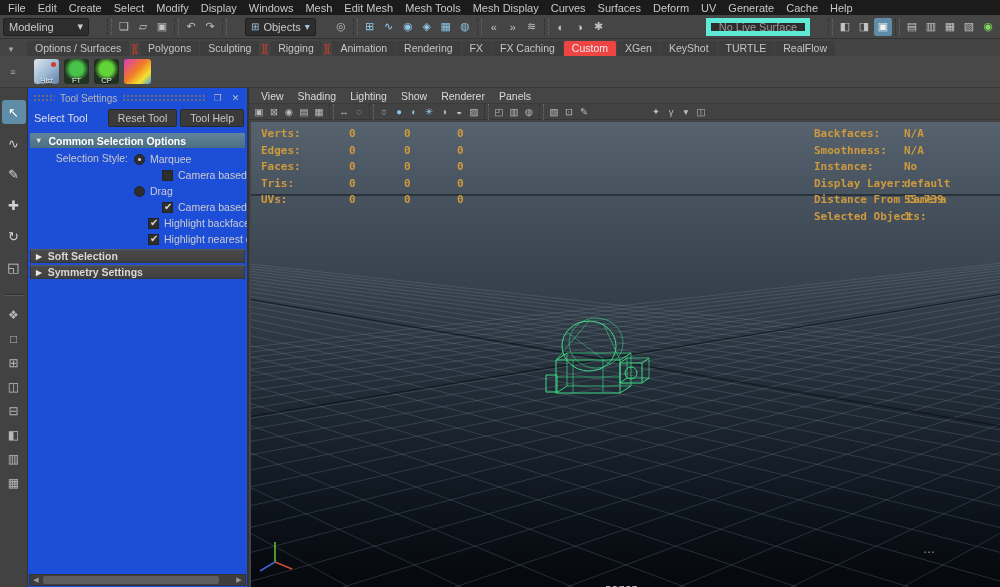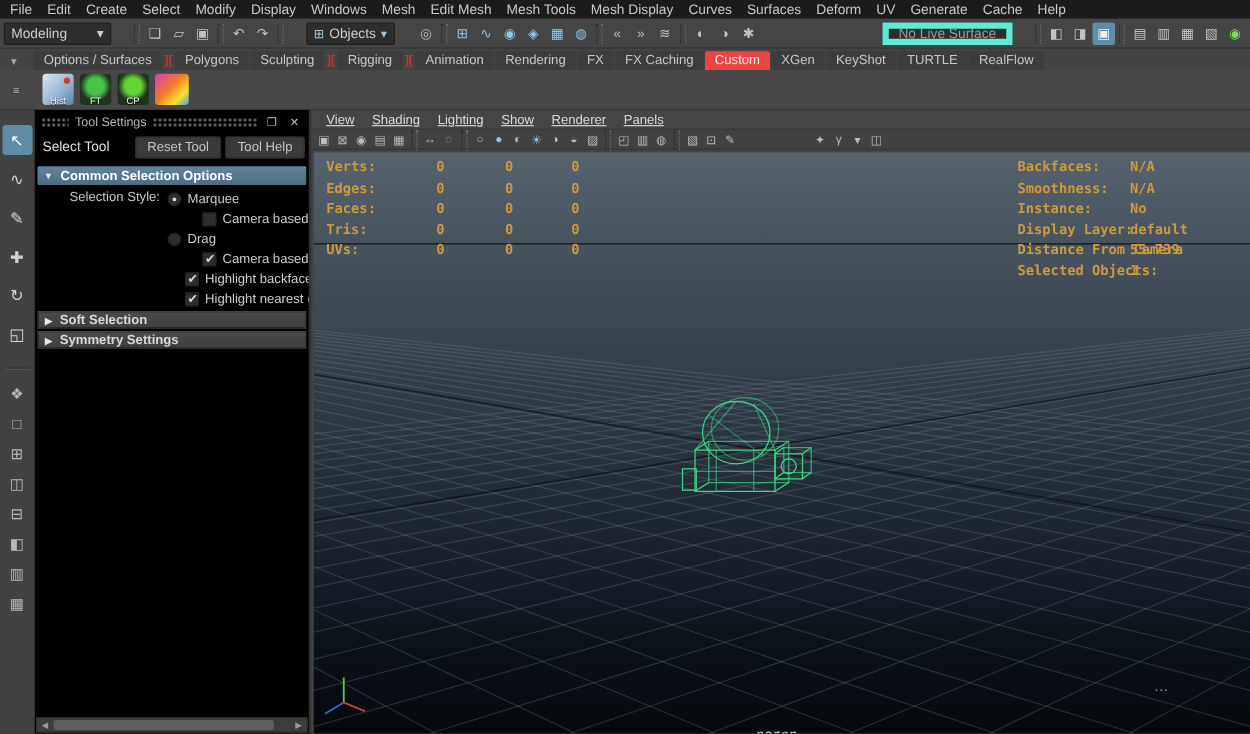--- a/index.html
+++ b/index.html
@@ -56,21 +56,21 @@
            border-right:1px solid #323232;display:flex;flex-direction:column;align-items:center;
            padding-top:12px;}
   .tool{width:24px;height:24px;display:flex;align-items:center;justify-content:center;color:#d2d2d2;
         font-size:13px;border-radius:3px;margin-bottom:7px;flex:none;}
   .tool.active{background:var(--accent-blue);color:#fff;}
   .tb-divider{width:20px;height:2px;border-top:1px solid #313131;border-bottom:1px solid #575757;margin:8px 0 10px;flex:none;}
   .layout-icon{width:20px;height:18px;display:flex;align-items:center;justify-content:center;
                color:#b8b8b8;font-size:12px;margin-bottom:6px;flex:none;}
 
   
-  .tool-settings{position:absolute;left:28px;top:88px;width:221px;bottom:0;background:#000000;
+  .tool-settings{position:absolute;left:28px;top:88px;width:221px;bottom:0;background:#1d4ed8;
                  border-right:2px solid #323232;font-size:10.5px;color:#ccc;overflow:hidden;}
   .ts-titlebar{height:17px;display:flex;align-items:center;gap:5px;padding:3px 5px 0;}
   .grip{flex:0 0 22px;height:8px;background-image:radial-gradient(circle,#6c6c6c 1px,transparent 1.3px);background-size:4px 4px;}
   .grip.stretch{flex:1;}
   .ts-title{color:#b6b6b6;font-size:10px;white-space:nowrap;}
   .ts-winbtn{width:13px;height:13px;display:flex;align-items:center;justify-content:center;color:#bbb;font-size:9px;flex:none;}
   .ts-toolrow{display:flex;align-items:center;gap:3px;padding:4px 3px 6px;}
   .ts-toolname{flex:1;color:#dedede;font-size:11px;padding-left:3px;}
   .ts-btn{background:#3a3a3a;border:1px solid #2a2a2a;border-radius:2px;color:#c6c6c6;font-size:10.5px;
           height:18px;padding:0 9px;display:flex;align-items:center;flex:none;}
@@ -90,21 +90,21 @@
   .ts-collapsed{margin:2px 2px 0;height:14px;background:linear-gradient(#4a4a4a,#3f3f3f);
                 border:1px solid #383838;border-top-color:#5a5a5a;display:flex;align-items:center;
                 gap:6px;padding:0 5px;color:#d8d8d8;font-weight:bold;}
   .ts-scroll{position:absolute;left:1px;right:1px;bottom:1px;height:12px;background:#3d3d3d;
              border:1px solid #333;display:flex;align-items:center;}
   .sbtn{width:12px;height:10px;display:flex;align-items:center;justify-content:center;color:#9a9a9a;font-size:7px;flex:none;}
   .ts-thumb{flex:1;height:8px;background:#5e5e5e;border-radius:2px;margin:0 14px 0 1px;}
 
   
   .viewport{position:absolute;left:249px;top:88px;right:0;bottom:0;background:#444;}
-  .vp-menubar{height:15px;display:flex;align-items:center;padding-left:5px;background:#454545;text-decoration:underline;}
+  .vp-menubar{height:15px;display:flex;align-items:center;padding-left:5px;background:#454545;}
   .vp-mi{font-size:10.5px;color:#dadada;padding:0 7px;white-space:nowrap;}
   .vp-toolbar{height:17px;display:flex;align-items:center;background:#424242;padding:0 3px;gap:1px;
               border-top:1px solid #3a3a3a;border-bottom:1px solid #363636;}
   .vp-icon{width:14px;height:13px;display:flex;align-items:center;justify-content:center;
            font-size:9.5px;color:#bcbcbc;flex:none;}
   .vp-icon.blue{color:#8fc6e8;}
   .vp-icon.gap{width:56px;color:transparent;}
   .vp-canvas{position:absolute;left:2px;top:34px;right:0;bottom:0;overflow:hidden;
              background:linear-gradient(180deg,#56626d 0%,#4a5662 12%,#37424e 35%,#1e2833 62%,#0c121a 85%,#05080c 100%);}
   .vp-svg{position:absolute;left:0;top:0;}

